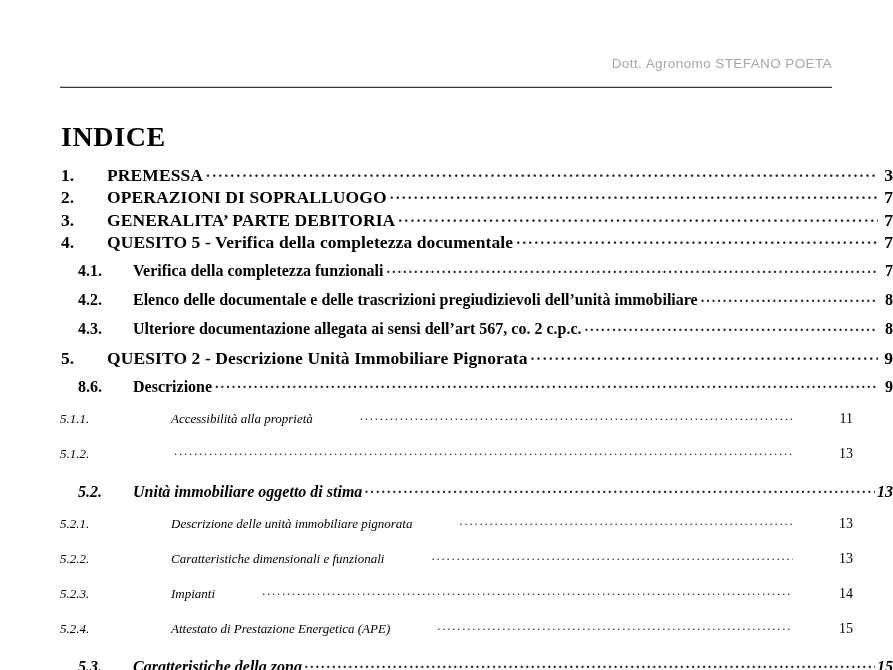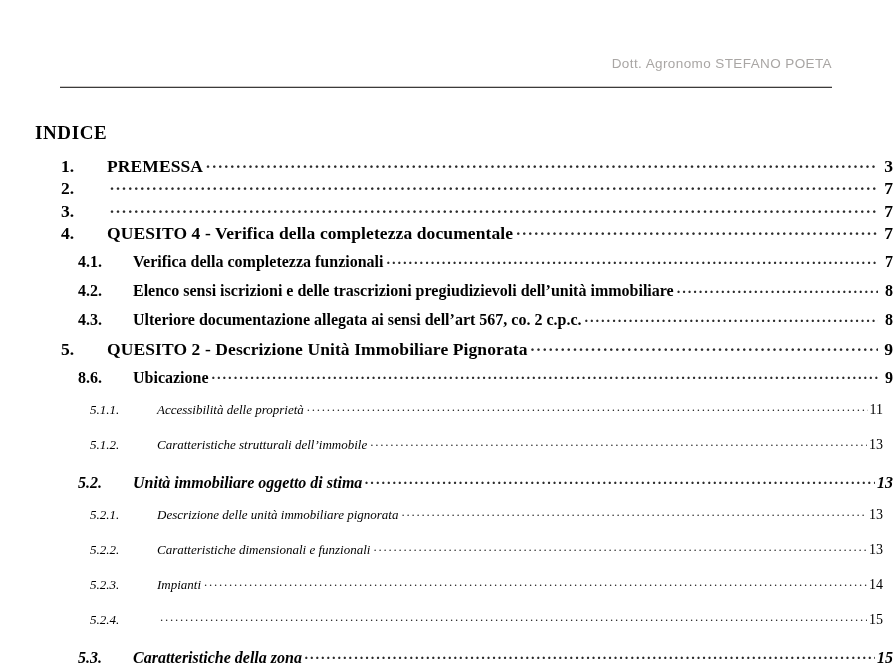--- a/index.html
+++ b/index.html
@@ -46,24 +46,24 @@
   }
 
   
   .toc {
     position: absolute;
     left: 0;
     top: 90px;
     width: 893px;
   }
   .toc-title {
-    font-size: 19px;
+    font-size: 28px;
     font-weight: bold;
     letter-spacing: 0.6px;
-    margin: 33px 0 12px 35px;
+    margin: 33px 0 12px 61px;
     line-height: 1;
   }
 
   .toc-list {
     margin: 0;
     padding: 0;
     list-style: none;
   }
 
   .toc-row {
@@ -129,22 +129,23 @@
   }
   .lvl2 .toc-num  { width: 55px; }
   .lvl2 .leader::after { font-size: 14.5px; letter-spacing: 1.9px; }
 
   
   .lvl3 {
     font-size: 13px;
     font-style: italic;
     font-weight: normal;
     line-height: 35px;
-    margin-left: 90px;
+    margin-left: 60px;
     width: 793px;
+    gap: 44px;
   }
   .lvl3 .toc-num  { width: 67px; }
   .lvl3 .toc-page { font-style: normal; font-size: 14px; }
   .lvl3 .leader::after { font-size: 13px; letter-spacing: 1.75px; font-style: normal; }
 
   
   .gap-sm { margin-top: 3px; }
   .gap-md { margin-top: 6px; font-style: italic; }
 </style>
 </head>
@@ -159,73 +160,74 @@
   <div class="toc-title">INDICE</div>
   <ul class="toc-list" id="toc-list">
       <li class="toc-row lvl1">
         <span class="toc-num">1.</span>
         <span class="toc-label">PREMESSA</span>
         <span class="leader"></span>
         <span class="toc-page">3</span>
       </li>
       <li class="toc-row lvl1">
         <span class="toc-num">2.</span>
+        <span class="toc-label">OPERAZIONI DI SOPRALLUOGO</span>
         <span class="leader"></span>
         <span class="toc-page">7</span>
       </li>
       <li class="toc-row lvl1">
         <span class="toc-num">3.</span>
+        <span class="toc-label">GENERALITA’ PARTE DEBITORIA</span>
         <span class="leader"></span>
         <span class="toc-page">7</span>
       </li>
       <li class="toc-row lvl1">
         <span class="toc-num">4.</span>
-        <span class="toc-label">QUESITO 4 - Verifica della completezza documentale</span>
+        <span class="toc-label">QUESITO 5 - Verifica della completezza documentale</span>
         <span class="leader"></span>
         <span class="toc-page">7</span>
       </li>
       <li class="toc-row lvl2 gap-sm">
         <span class="toc-num">4.1.</span>
         <span class="toc-label">Verifica della completezza funzionali</span>
         <span class="leader"></span>
         <span class="toc-page">7</span>
       </li>
       <li class="toc-row lvl2">
         <span class="toc-num">4.2.</span>
-        <span class="toc-label">Elenco sensi iscrizioni e delle trascrizioni pregiudizievoli dell’unità immobiliare</span>
+        <span class="toc-label">Elenco delle documentale e delle trascrizioni pregiudizievoli dell’unità immobiliare</span>
         <span class="leader"></span>
         <span class="toc-page">8</span>
       </li>
       <li class="toc-row lvl2">
         <span class="toc-num">4.3.</span>
         <span class="toc-label">Ulteriore documentazione allegata ai sensi dell’art 567, co. 2 c.p.c.</span>
         <span class="leader"></span>
         <span class="toc-page">8</span>
       </li>
       <li class="toc-row lvl1 gap-sm">
         <span class="toc-num">5.</span>
         <span class="toc-label">QUESITO 2 - Descrizione Unità Immobiliare Pignorata</span>
         <span class="leader"></span>
         <span class="toc-page">9</span>
       </li>
       <li class="toc-row lvl2 gap-sm">
         <span class="toc-num">8.6.</span>
-        <span class="toc-label">Ubicazione</span>
+        <span class="toc-label">Descrizione</span>
         <span class="leader"></span>
         <span class="toc-page">9</span>
       </li>
       <li class="toc-row lvl3">
         <span class="toc-num">5.1.1.</span>
-        <span class="toc-label">Accessibilità delle proprietà</span>
+        <span class="toc-label">Accessibilità alla proprietà</span>
         <span class="leader"></span>
         <span class="toc-page">11</span>
       </li>
       <li class="toc-row lvl3">
         <span class="toc-num">5.1.2.</span>
-        <span class="toc-label">Caratteristiche strutturali dell’immobile</span>
         <span class="leader"></span>
         <span class="toc-page">13</span>
       </li>
       <li class="toc-row lvl2 gap-md">
         <span class="toc-num">5.2.</span>
         <span class="toc-label">Unità immobiliare oggetto di stima</span>
         <span class="leader"></span>
         <span class="toc-page">13</span>
       </li>
       <li class="toc-row lvl3">
@@ -241,20 +243,21 @@
         <span class="toc-page">13</span>
       </li>
       <li class="toc-row lvl3">
         <span class="toc-num">5.2.3.</span>
         <span class="toc-label">Impianti</span>
         <span class="leader"></span>
         <span class="toc-page">14</span>
       </li>
       <li class="toc-row lvl3">
         <span class="toc-num">5.2.4.</span>
+        <span class="toc-label">Attestato di Prestazione Energetica (APE)</span>
         <span class="leader"></span>
         <span class="toc-page">15</span>
       </li>
       <li class="toc-row lvl2 gap-md">
         <span class="toc-num">5.3.</span>
         <span class="toc-label">Caratteristiche della zona</span>
         <span class="leader"></span>
         <span class="toc-page">15</span>
       </li>
     </ul>

